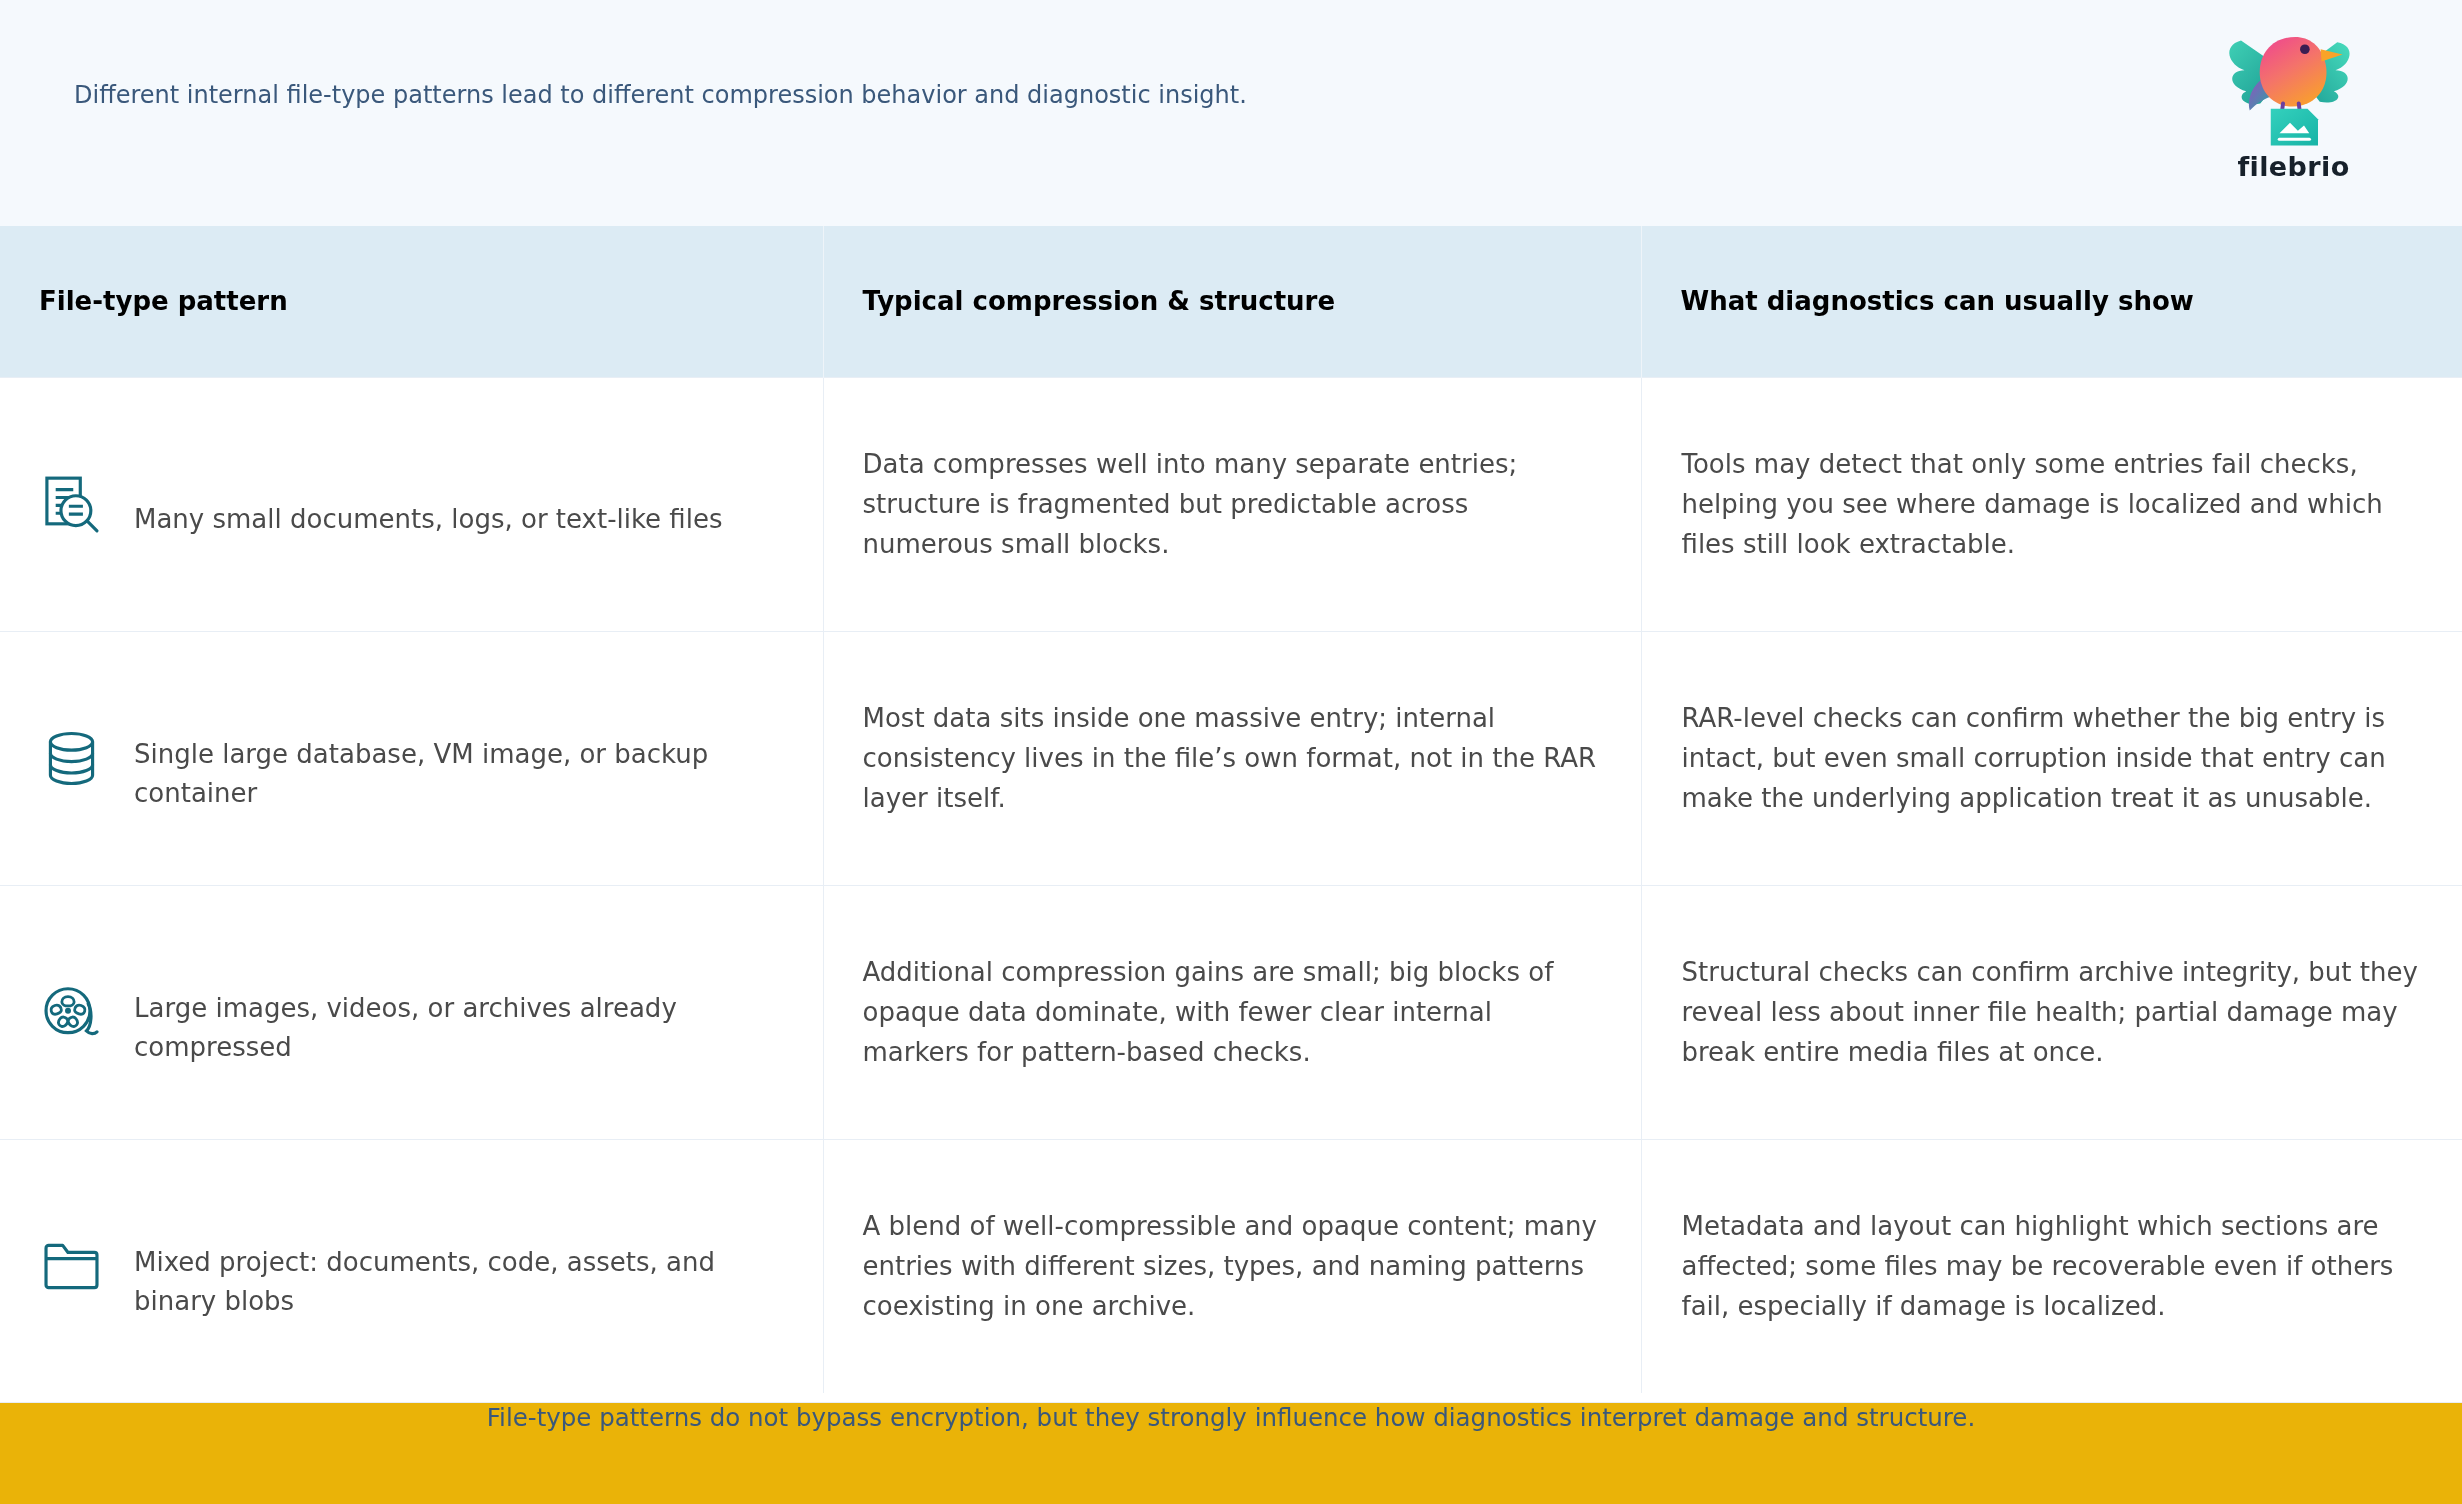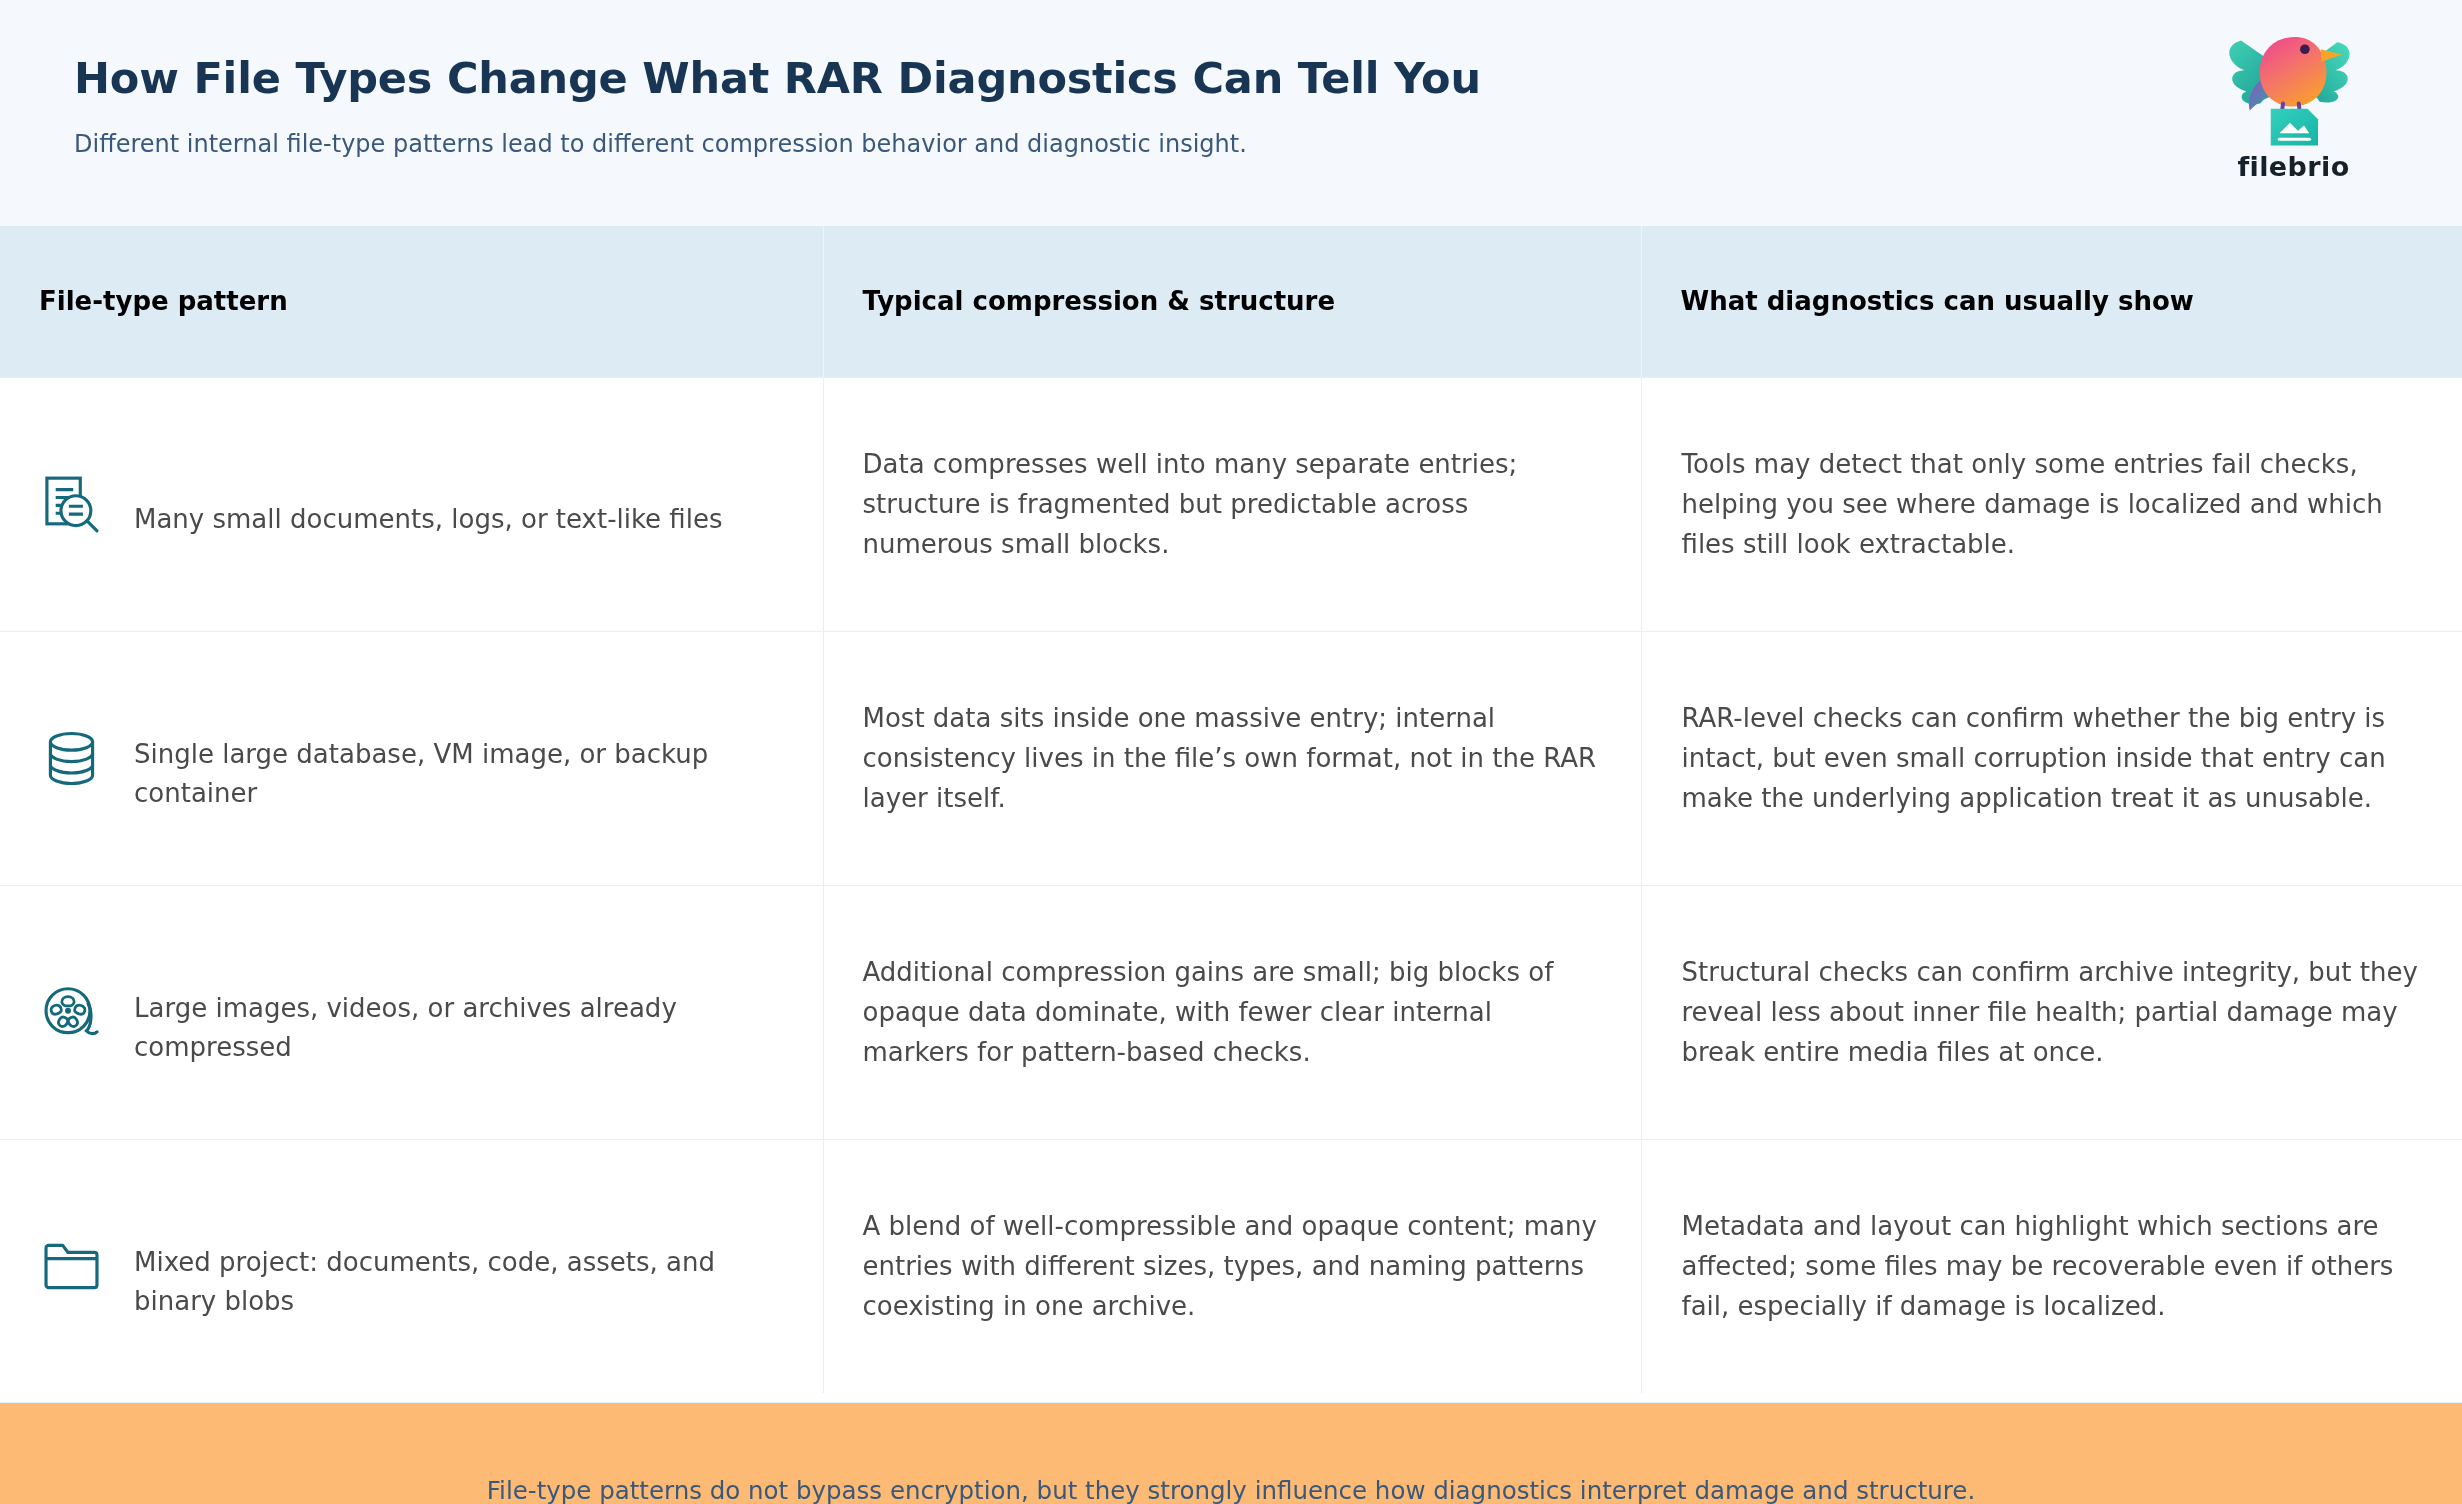--- a/index.html
+++ b/index.html
@@ -126,43 +126,42 @@
   .pattern-label {
     font-size: 26px;
     line-height: 1.5;
     color: #4a4a4a;
     margin-top: 31px;
   }
 
   
   .footer {
     margin-top: auto;
-    background: #fdba74;
+    background: #eab308;
     height: 103px;
     flex: 0 0 103px;
     display: flex;
-    align-items: flex-end;
+    align-items: flex-start;
     justify-content: center;
     border-top: 1.8px solid #e8eef5;
   }
 
   .footer-text {
     font-size: 24.5px;
     color: #3a587b;
   }
 
   .table-wrap { flex: 1 1 auto; }
 </style>
 </head>
 <body>
 
 <div class="page">
 
   <div class="header">
-    <div class="header-title">How File Types Change What RAR Diagnostics Can Tell You</div>
     <div class="header-subtitle">Different internal file-type patterns lead to different compression  behavior and diagnostic insight.</div>
 
     <div class="logo-block">
       <svg class="logo-mark" viewBox="0 0 200 152">
         <defs>
           <linearGradient id="wingL" x1="0" y1="0" x2="1" y2="1">
             <stop offset="0%" stop-color="#3fd0b5"></stop>
             <stop offset="100%" stop-color="#18968f"></stop>
           </linearGradient>
           <linearGradient id="wingR" x1="1" y1="0" x2="0" y2="1">

